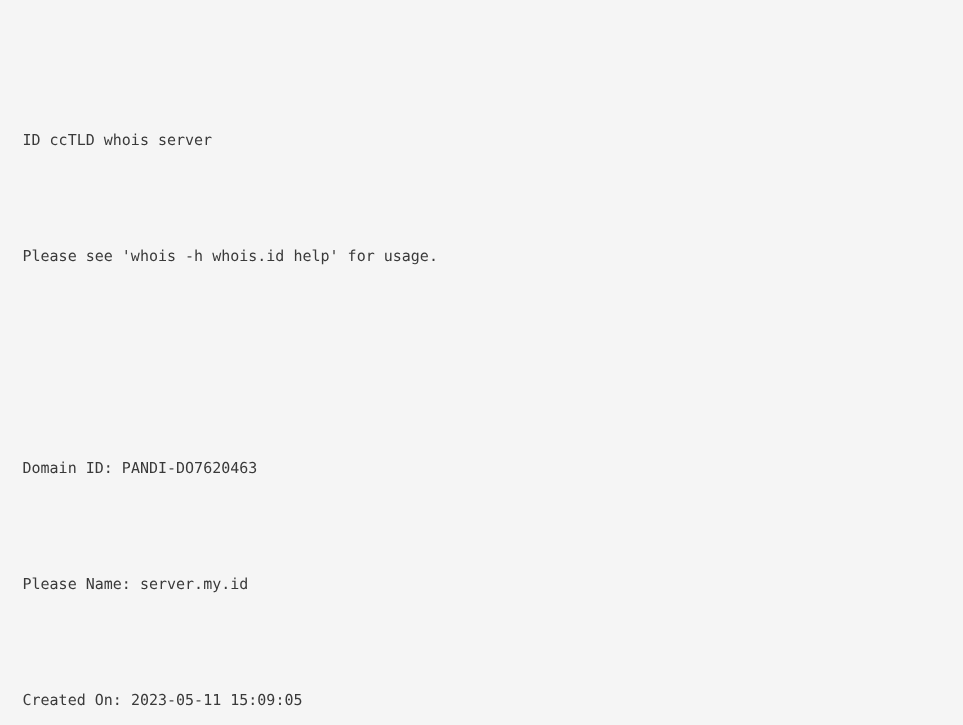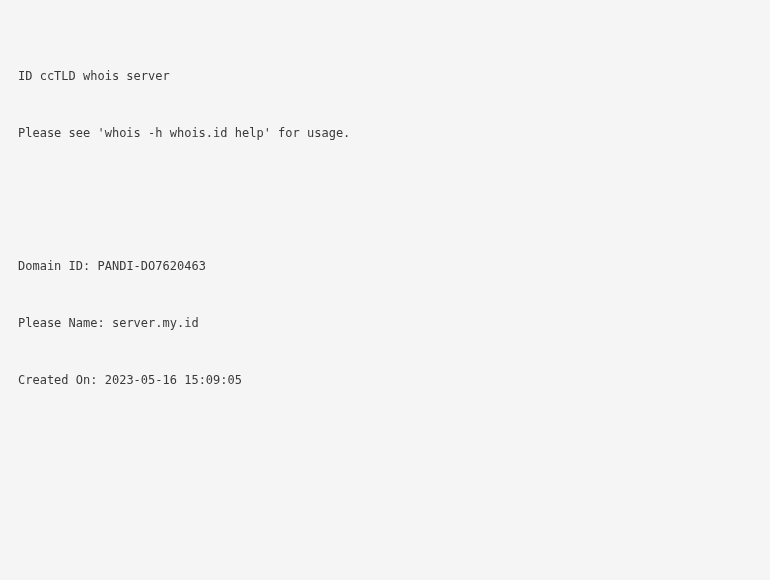--- a/index.html
+++ b/index.html
@@ -21,38 +21,39 @@
     font-size: 12px;
     line-height: 19px;
     color: #3a3a3a;
     white-space: pre;
     overflow: hidden;
   }
   #whois-output .line {
     white-space: pre;
     display: block;
     height: 19px;
+    margin-top: 36px;
   }
   #whois-output .blank {
     height: 19px;
     display: block;
   }
 </style>
 </head>
 <body>
 
 <div id="whois-output">
 
   <span class="line">ID ccTLD whois server</span>
   <span class="line">Please see 'whois -h whois.id help' for usage.</span>
   <span class="blank"> </span>
 
   <span class="line"><span>Domain ID:</span> <span>PANDI-DO7620463</span></span>
   <span class="line"><span>Please Name:</span> <span>server.my.id</span></span>
-  <span class="line"><span>Created On:</span> <span>2023-05-16 15:09:05</span></span>
+  <span class="line"><span>Created On:</span> <span>2023-05-11 15:09:05</span></span>
   <span class="blank"> </span>
   <span class="blank"> </span>
 
   
   
   
   
   
 
   

